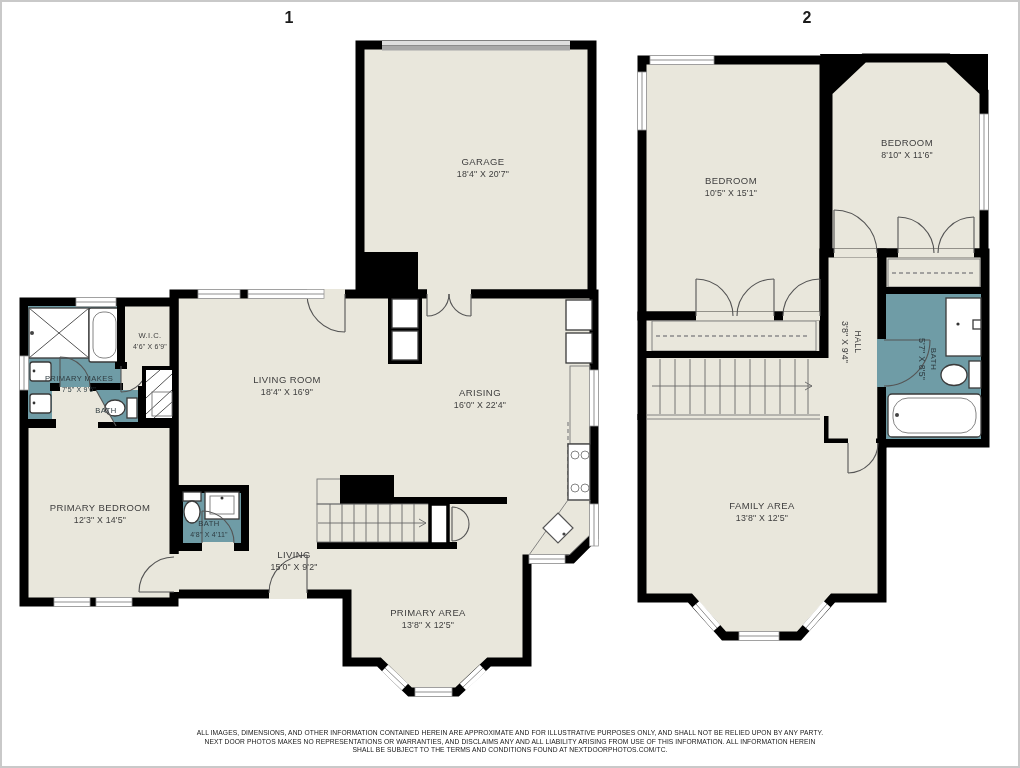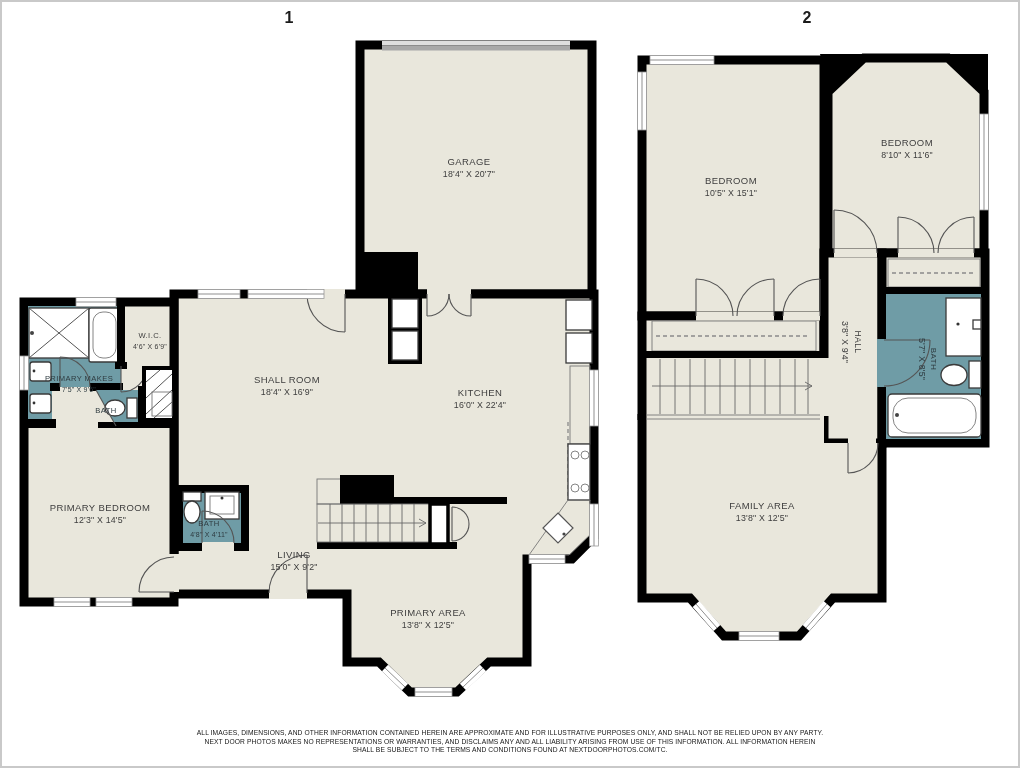--- a/index.html
+++ b/index.html
@@ -387,30 +387,30 @@
             <line x1="804" y1="626" x2="825" y2="602" class="wwall"></line>
             <line x1="804" y1="626" x2="825" y2="602" class="wline"></line>
           </g>
     </g>
   </g>
 </svg>
 
 <div class="floor-num" style="left:287px;top:16px">1</div>
 <div class="floor-num" style="left:805px;top:16px">2</div>
 
-<div class="room-label" style="left:467px;top:166px">
+<div class="room-label" style="left:481px;top:166px">
   <div class="rname">GARAGE</div>
   <div class="rdims">18'4" X 20'7"</div>
 </div>
 <div class="room-label" style="left:285px;top:384px">
-  <div class="rname">SHALL ROOM</div>
+  <div class="rname">LIVING ROOM</div>
   <div class="rdims">18'4" X 16'9"</div>
 </div>
 <div class="room-label" style="left:478px;top:397px">
-  <div class="rname">KITCHEN</div>
+  <div class="rname">ARISING</div>
   <div class="rdims">16'0" X 22'4"</div>
 </div>
 <div class="room-label sm" style="left:77px;top:382px;color:#2e3b40">
   <div class="rname">PRIMARY MAKES</div>
   <div class="rdims">7'5" X 9'6"</div>
 </div>
 <div class="room-label sm" style="left:148px;top:339px">
   <div class="rname">W.I.C.</div>
   <div class="rdims">4'6" X 6'9"</div>
 </div>

